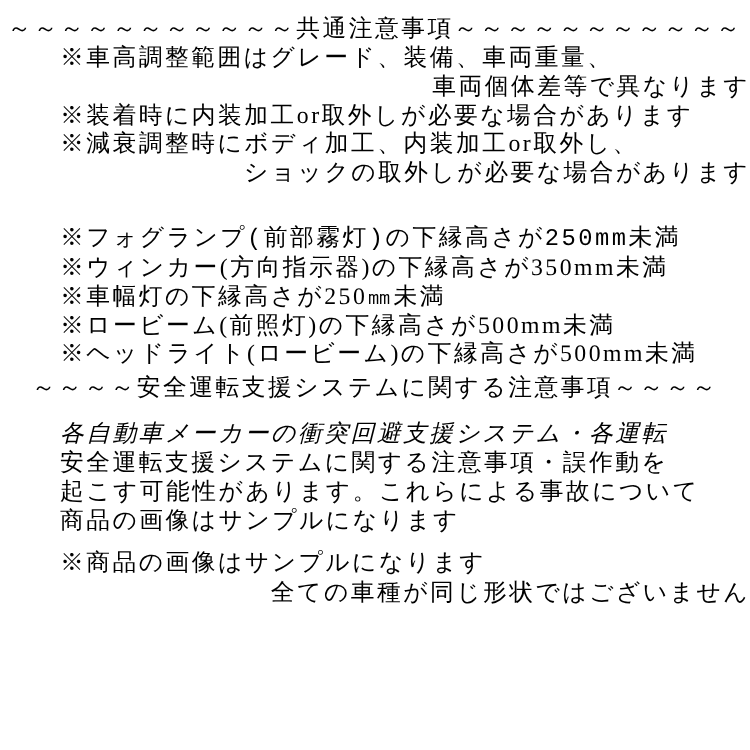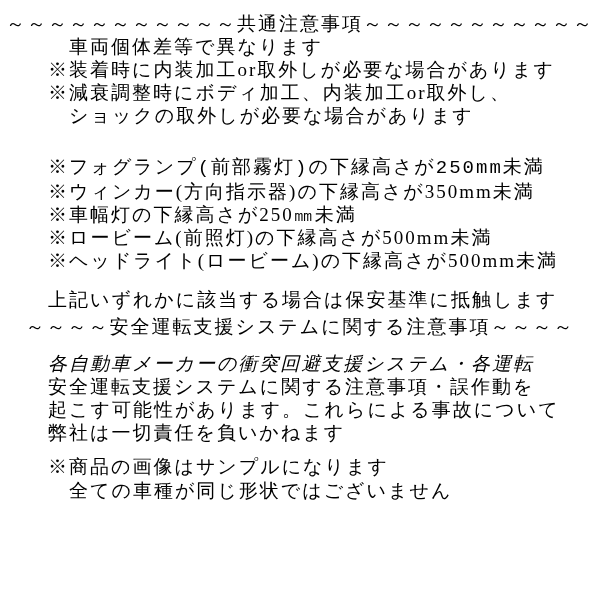--- a/index.html
+++ b/index.html
@@ -26,37 +26,38 @@
     letter-spacing: 2px;
     white-space: nowrap;
     margin-left: 48px;
   }
   .line.header {
     margin-left: 0;
     text-align: center;
   }
   .line.cont {
     margin-left: 69px;
+    text-align: right;
   }
 </style>
 </head>
 <body>
 
 <div class="doc" id="doc-root">
     <div class="line header">～～～～～～～～～～～共通注意事項～～～～～～～～～～～</div>
+    <div class="line item">※車高調整範囲はグレード、装備、車両重量、</div>
     <div class="line cont">車両個体差等で異なります</div>
     <div class="line item">※装着時に内装加工or取外しが必要な場合があります</div>
     <div class="line item">※減衰調整時にボディ加工、内装加工or取外し、</div>
     <div class="line cont">ショックの取外しが必要な場合があります</div>
     <div class="line item" style="margin-top: 30px; font-family: Liberation Mono, monospace;">※フォグランプ(前部霧灯)の下縁高さが250mm未満</div>
     <div class="line item">※ウィンカー(方向指示器)の下縁高さが350mm未満</div>
     <div class="line item">※車幅灯の下縁高さが250㎜未満</div>
     <div class="line item">※ロービーム(前照灯)の下縁高さが500mm未満</div>
     <div class="line item">※ヘッドライト(ロービーム)の下縁高さが500mm未満</div>
-    <div class="line item" style="margin-top: 16px;">上記いずれかに該当する場合は保安基準に抵触します</div>
     <div class="line header" style="margin-top: 4px;">～～～～安全運転支援システムに関する注意事項～～～～</div>
     <div class="line item" style="margin-top: 14px; font-style: italic;">各自動車メーカーの衝突回避支援システム・各運転</div>
     <div class="line item">安全運転支援システムに関する注意事項・誤作動を</div>
     <div class="line item">起こす可能性があります。これらによる事故について</div>
-    <div class="line item">弊社は一切責任を負いかねます</div>
+    <div class="line item">商品の画像はサンプルになります</div>
     <div class="line item" style="margin-top: 11px;">※商品の画像はサンプルになります</div>
     <div class="line cont" style="margin-top: 1px;">全ての車種が同じ形状ではございません</div>
   </div>
 
 </body></html>

